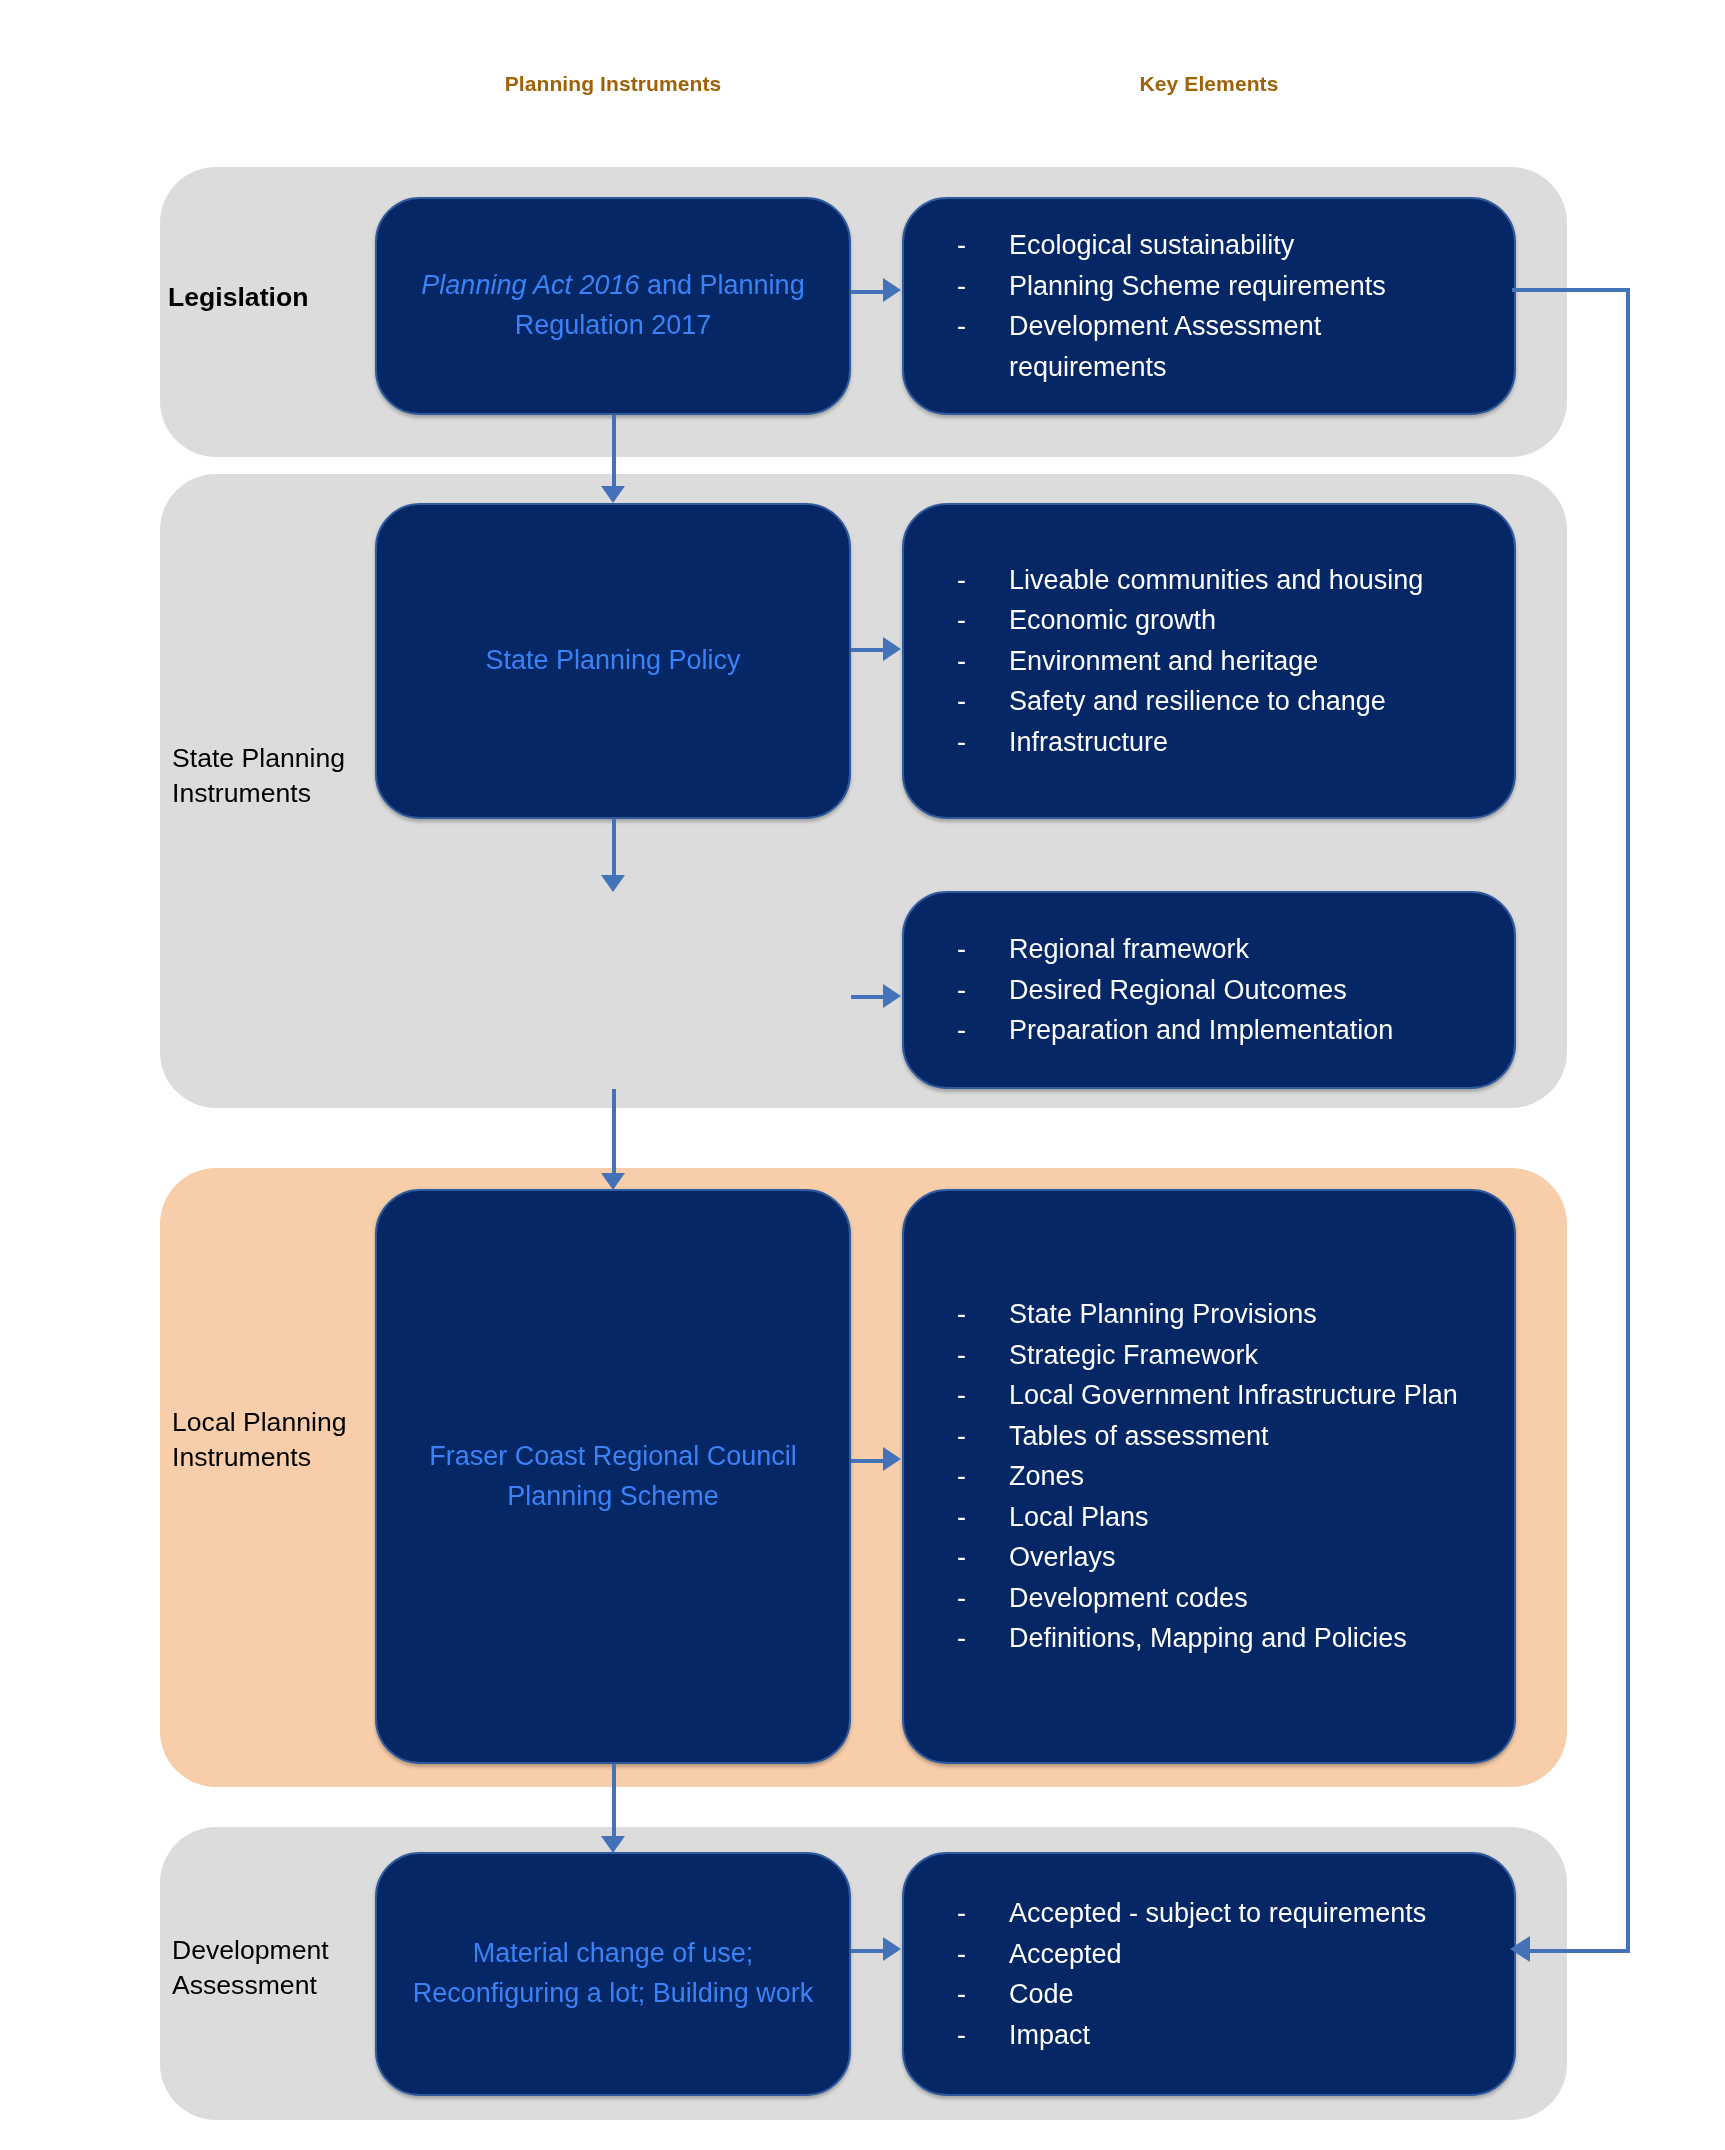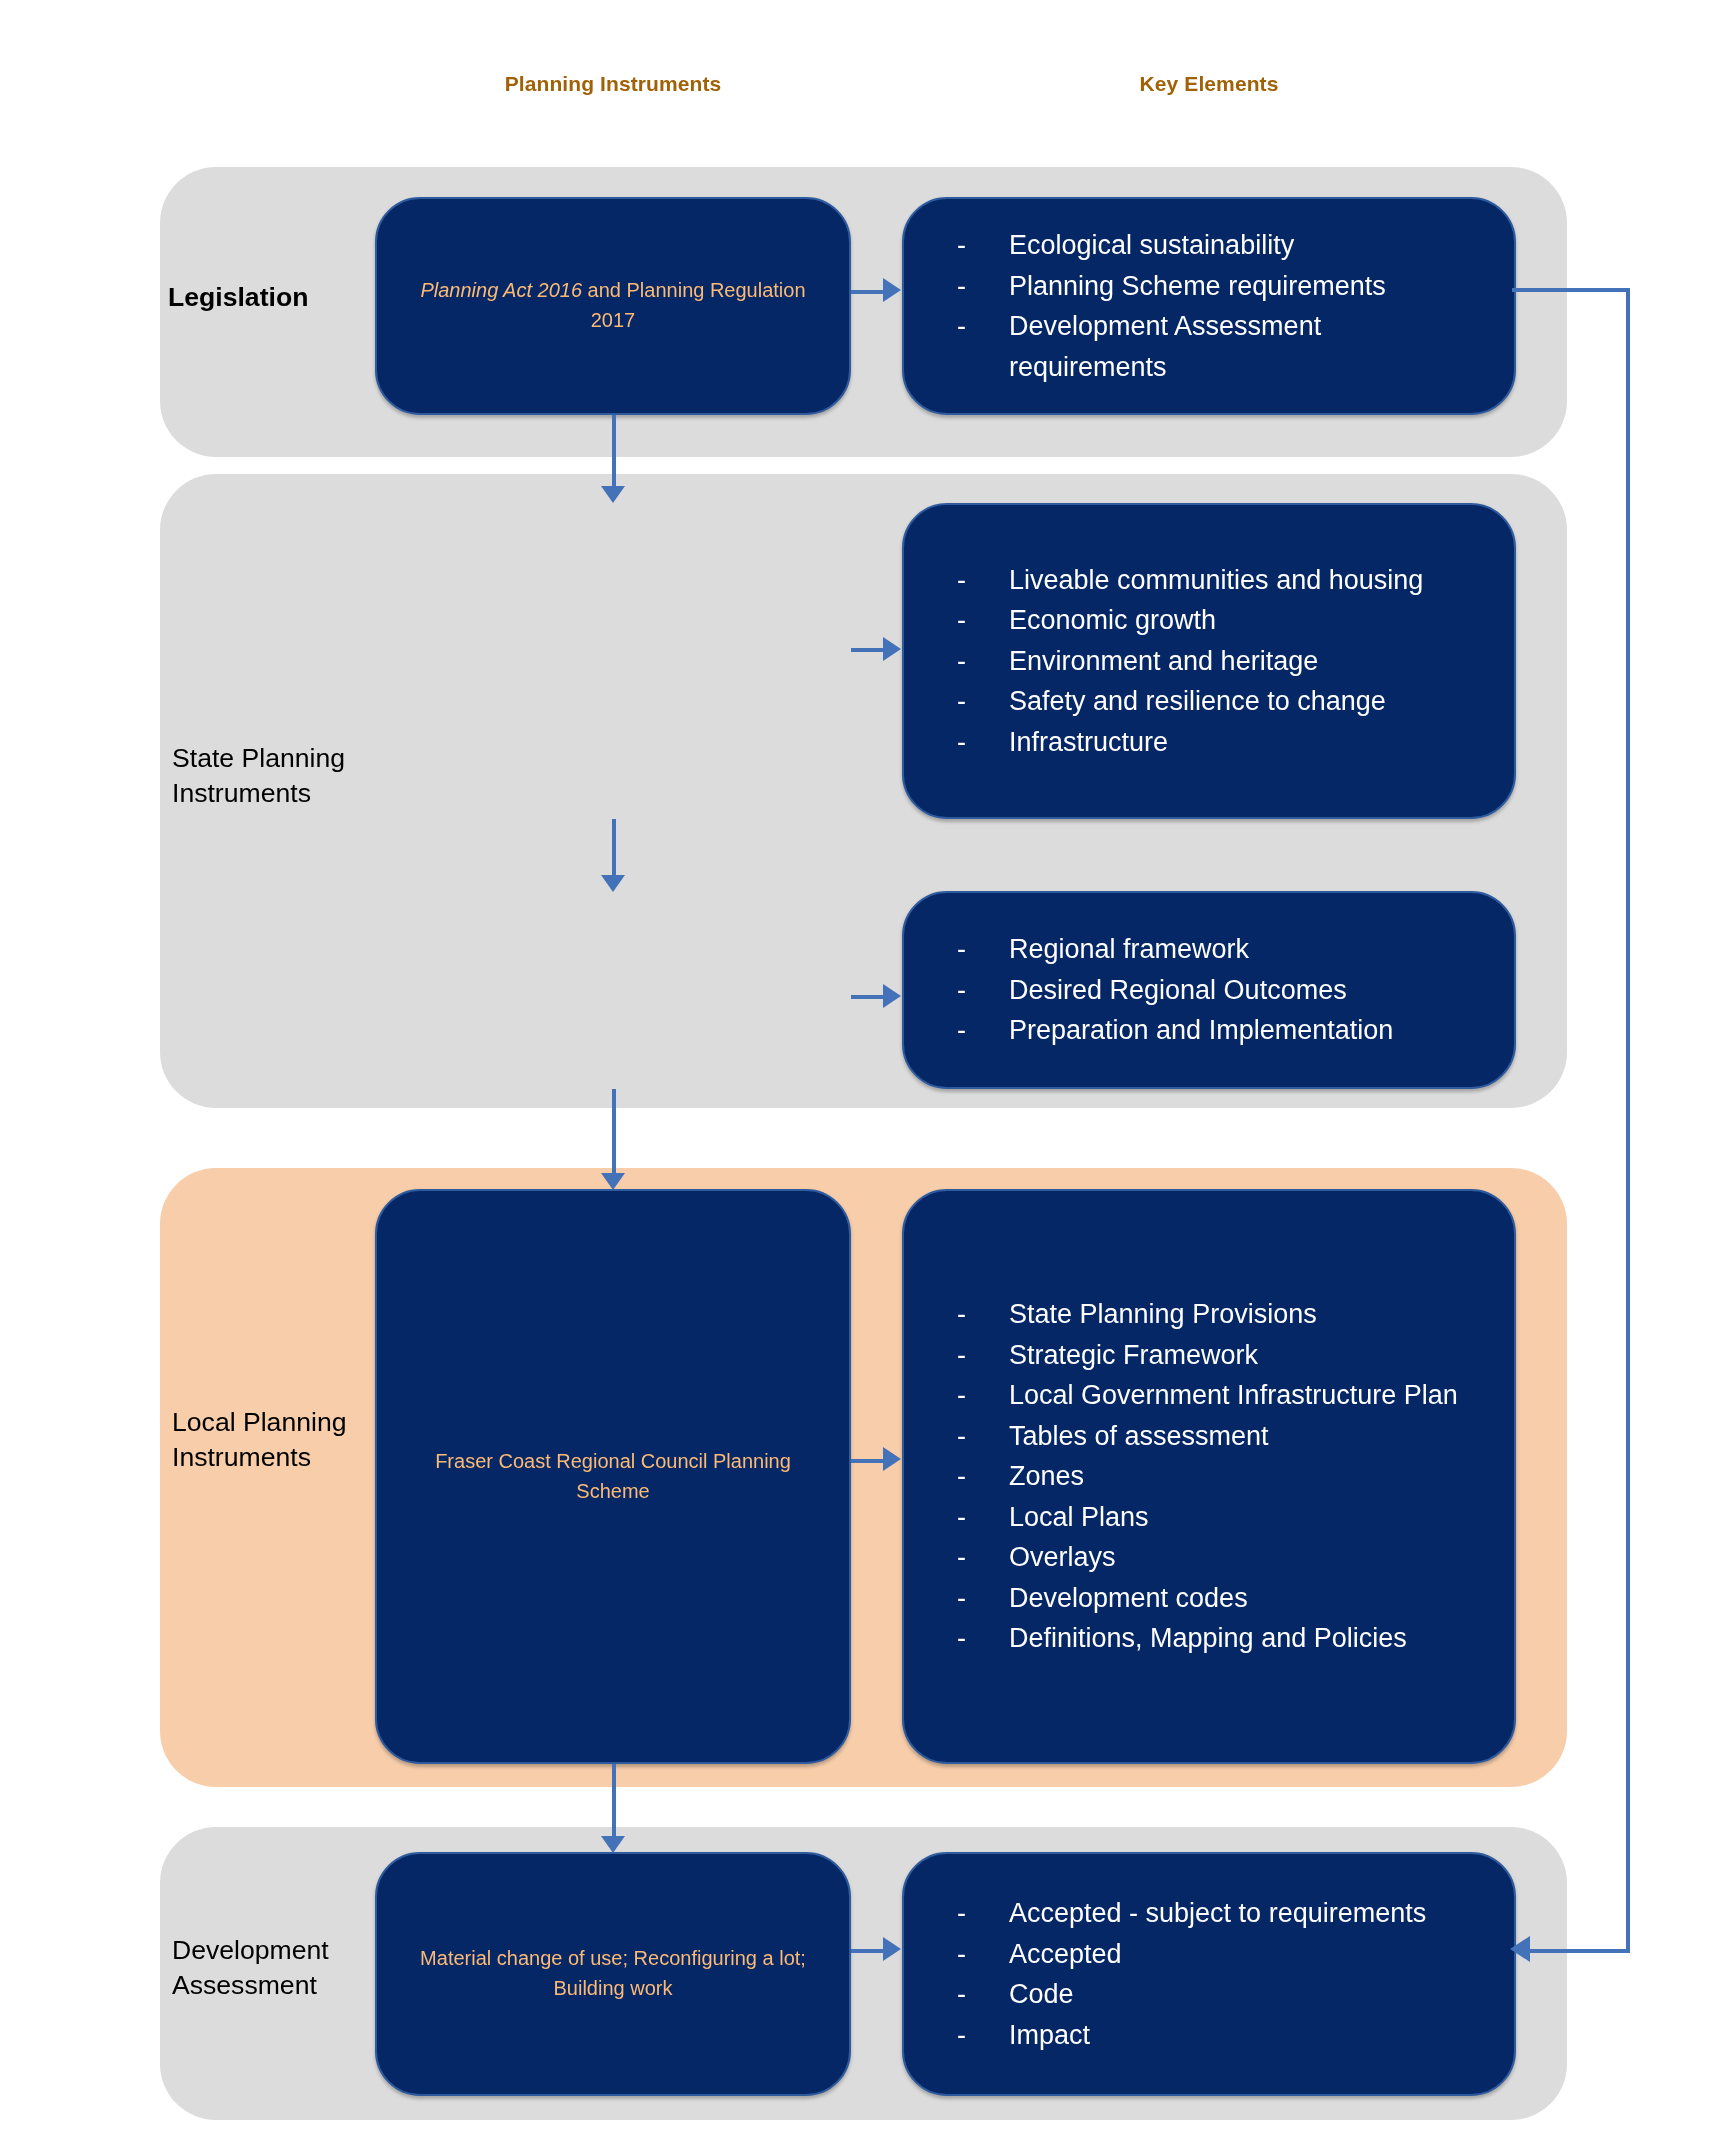--- a/index.html
+++ b/index.html
@@ -59,23 +59,23 @@
   }
   
   .nbox.instrument {
     display: flex;
     align-items: center;
     justify-content: center;
     text-align: center;
     padding: 0 24.4px;
   }
   .instrument-text {
-    font-size: 20px;
+    font-size: 27px;
     line-height: 1.48;
-    color: #fdba74;
+    color: #3b82f6;
   }
   .instrument-text .ital { font-style: italic; }
 
   
   .nbox.elements {
     display: flex;
     align-items: center;
     padding: 0 33px 0 43px;
   }
   .elist {
@@ -153,20 +153,23 @@
       <li><span class="dash">-</span><span>Development Assessment requirements</span></li>
     </ul>
   </div>
 
   <div class="hline" style="left:851px; top:290px; width:32px;"></div>
   <div class="arrow-right" style="left:883px; top:278px;"></div>
 
   <div class="band grey" style="left:160px; top:474px; width:1407px; height:634px;"></div>
   <div class="stage-label" style="left:172px; top:719px; width:180px;margin-top:22px;">State Planning Instruments</div>
 
+  <div class="nbox instrument" style="left:375px; top:503px; width:476px; height:316px;">
+    <div class="instrument-text">State Planning Policy</div>
+  </div>
 
   <div class="nbox elements" style="left:902px; top:503px; width:614px; height:316px;">
     <ul class="elist">
       <li><span class="dash">-</span><span>Liveable communities and housing</span></li>
       <li><span class="dash">-</span><span>Economic growth</span></li>
       <li><span class="dash">-</span><span>Environment and heritage</span></li>
       <li><span class="dash">-</span><span>Safety and resilience to change</span></li>
       <li><span class="dash">-</span><span>Infrastructure</span></li>
     </ul>
   </div>

